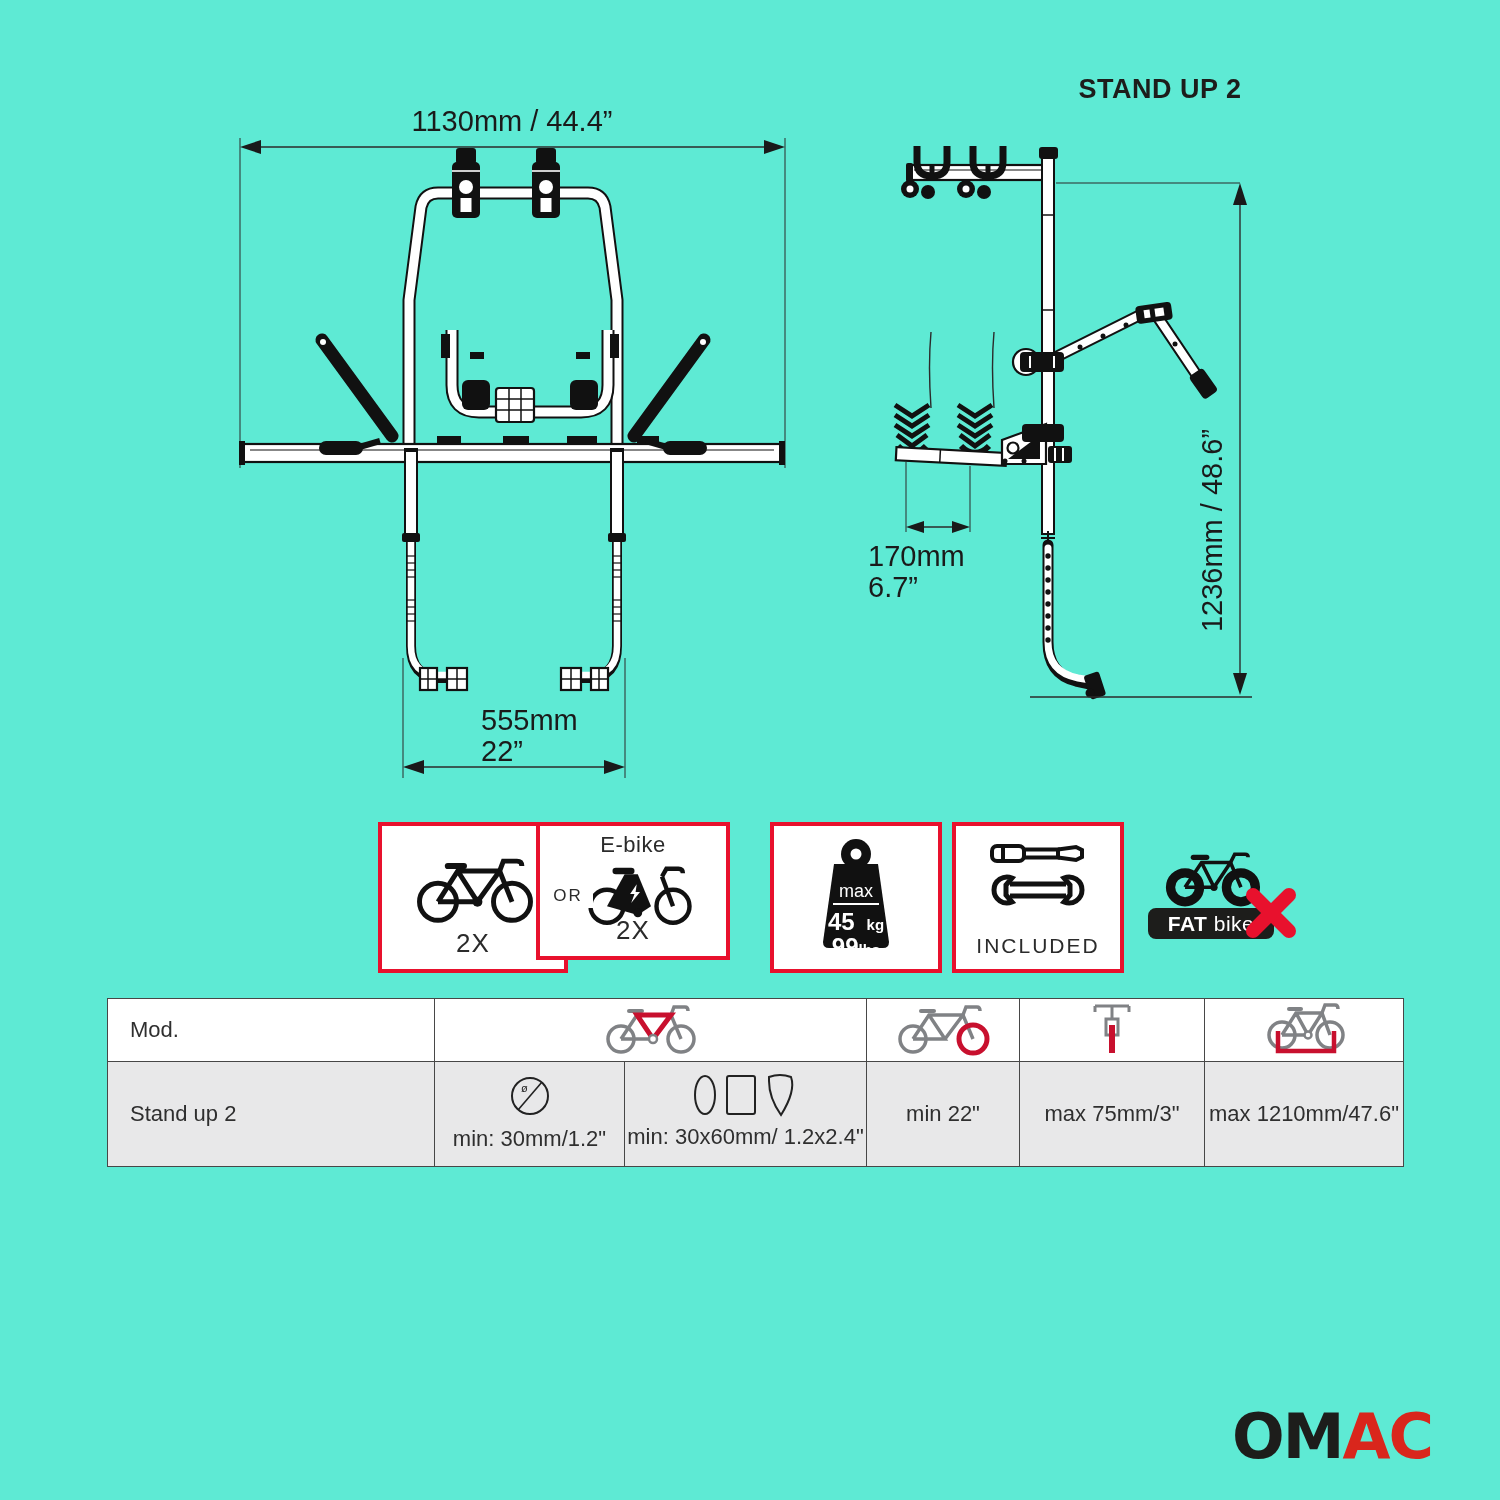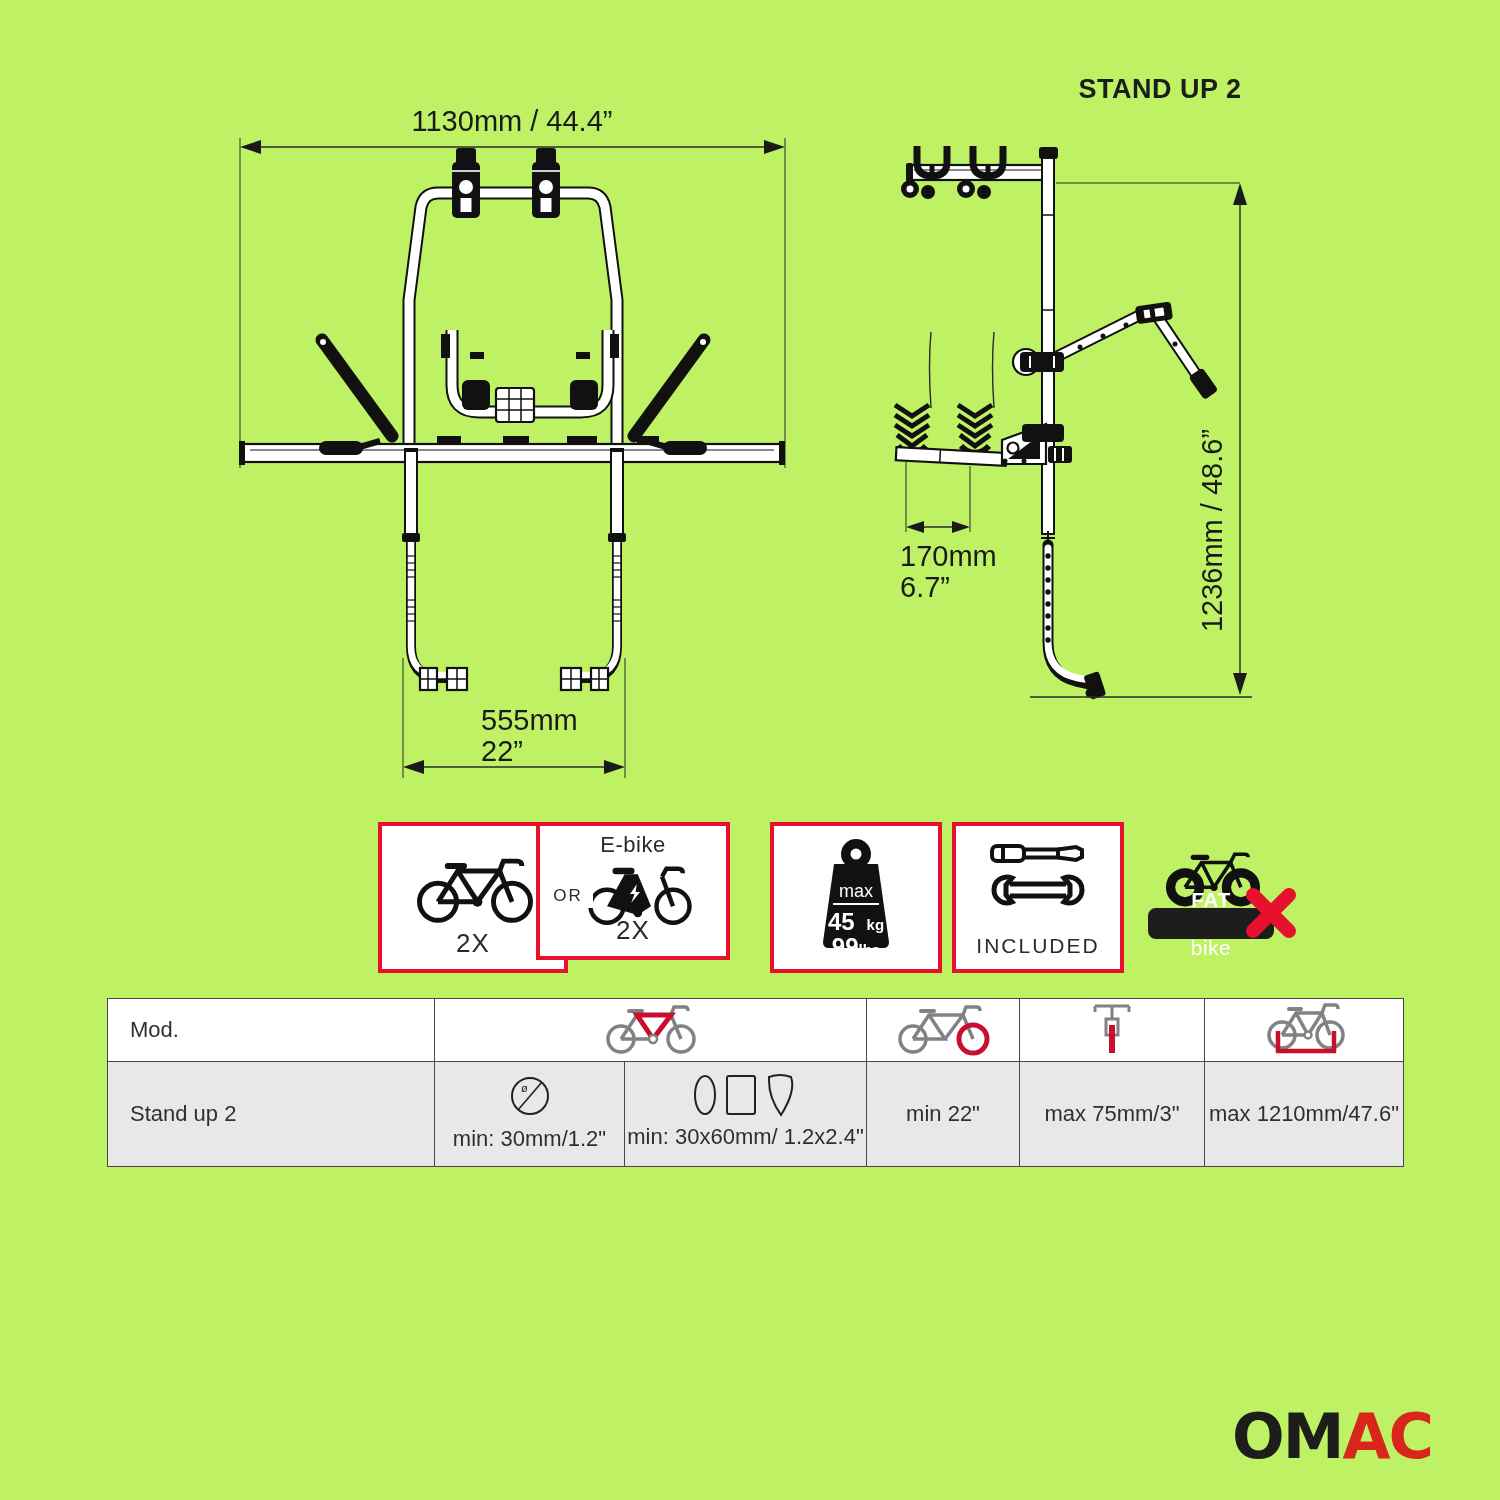--- a/index.html
+++ b/index.html
@@ -1,16 +1,16 @@
 <!DOCTYPE html>
 <html><head>
 <meta charset="utf-8">
 <style>
   html,body{margin:0;padding:0;background:#fff;}
-  .canvas{position:relative;width:1500px;height:1500px;background:#bef264;overflow:hidden;
+  .canvas{position:relative;width:1500px;height:1500px;background:#5eead4;overflow:hidden;
           font-family:"Liberation Sans",sans-serif;color:#1a1a1a;}
   .abs{position:absolute;}
   svg{position:absolute;overflow:visible;}
   .thin{stroke:#2b2b2b;stroke-width:1;fill:none;}
   .thin2{stroke:#2b2b2b;stroke-width:1.4;fill:none;}
   .arrow{fill:#1a1a1a;stroke:none;}
   .tube-b{fill:none;stroke:#111;stroke-width:13;stroke-linejoin:round;}
   .tube-w{fill:none;stroke:#fff;stroke-width:9;stroke-linejoin:round;}
   .tube-b2{fill:none;stroke:#111;stroke-width:14;}
   .tube-w2{fill:none;stroke:#fff;stroke-width:10;}
@@ -306,21 +306,21 @@
 
     <g>
       <line class="thin" x1="906" y1="462" x2="906" y2="532"></line>
       <line class="thin" x1="970" y1="466" x2="970" y2="532"></line>
       <line class="thin2" x1="916" y1="527" x2="960" y2="527"></line>
       <polygon class="arrow" points="906,527 924,521 924,533"></polygon>
       <polygon class="arrow" points="970,527 952,521 952,533"></polygon>
     </g>
   </svg>
 
-  <div class="abs dim" style="left:900px;top:541px;">
+  <div class="abs dim" style="left:868px;top:541px;">
     <div>170mm</div>
     <div>6.7”</div>
   </div>
   <div class="abs dim dim-c" style="left:1002px;top:515px;width:420px;transform:rotate(-90deg);">1236mm / 48.6”</div>
 
   <div class="b-box" style="left:378px;top:822px;width:190px;height:151px;">
     <svg style="left:28px;top:24px;width:130px;height:74px;" viewBox="0 0 100 60">
       <g fill="none" stroke="#111" stroke-width="4">
         <circle cx="20" cy="42" r="15"></circle>
           <circle cx="80" cy="42" r="15"></circle>
@@ -387,21 +387,21 @@
     <svg style="left:14px;top:0;width:104px;height:60px;" viewBox="0 0 100 58">
       <g fill="none" stroke="#111">
         <circle cx="22" cy="38" r="14" stroke-width="9"></circle>
         <circle cx="76" cy="38" r="14" stroke-width="9"></circle>
         <path d="M22,38 L38,14 L66,14 L76,38 M38,14 L50,38 L22,38 M50,38 L66,14" stroke-width="3.5"></path>
         <path d="M66,14 L70,6 L80,6 Q83,6 83,9" stroke-width="3.5"></path>
       </g>
       <line x1="30" y1="9" x2="43" y2="9" stroke="#111" stroke-width="5" stroke-linecap="round"></line>
       <circle cx="50" cy="38" r="3.5" fill="#111"></circle>
     </svg>
-    <div class="fat-pill" style="left:0;top:60px;width:126px;height:31px;flex-direction:column;">
+    <div class="fat-pill" style="left:0;top:60px;width:126px;height:31px;">
       <span style="font-weight:bold;">FAT</span>&nbsp;<span>bike</span>
     </div>
     <svg style="left:94px;top:36px;width:58px;height:58px;" viewBox="0 0 58 58">
       <g stroke="#e8112d" stroke-width="14" stroke-linecap="round">
         <line x1="11" y1="11" x2="47" y2="47"></line>
         <line x1="47" y1="11" x2="11" y2="47"></line>
       </g>
     </svg>
   </div>
 

